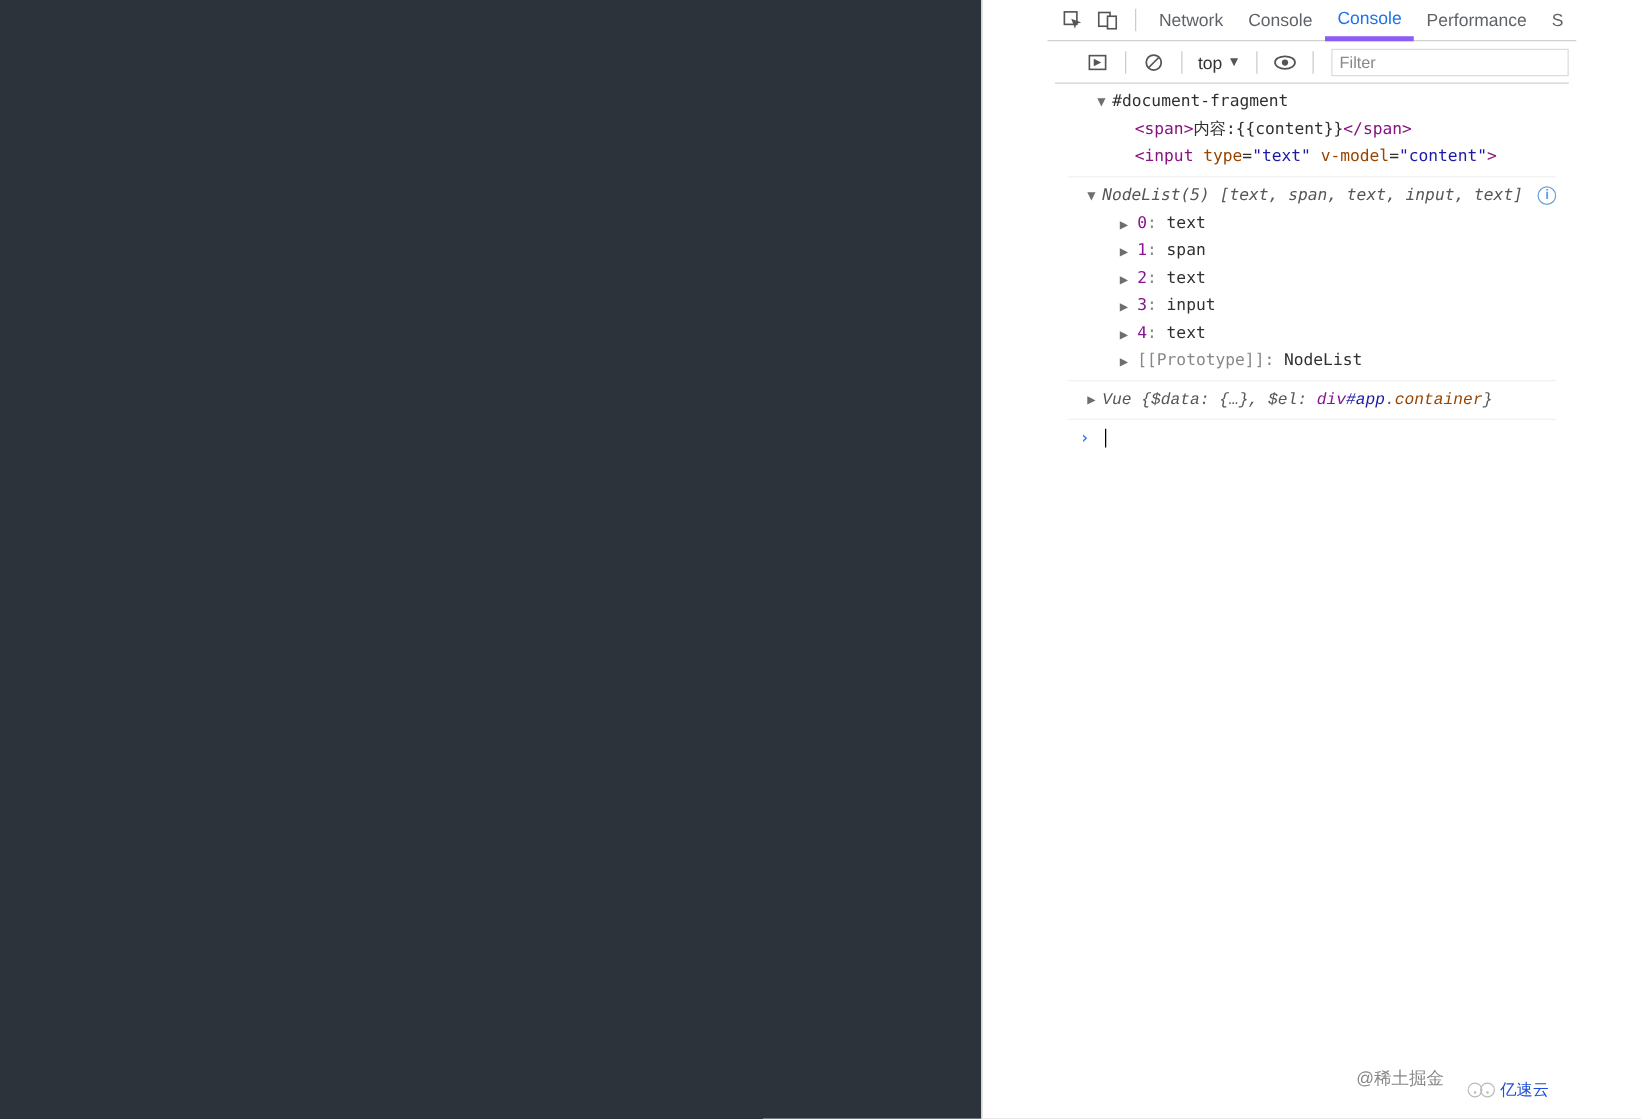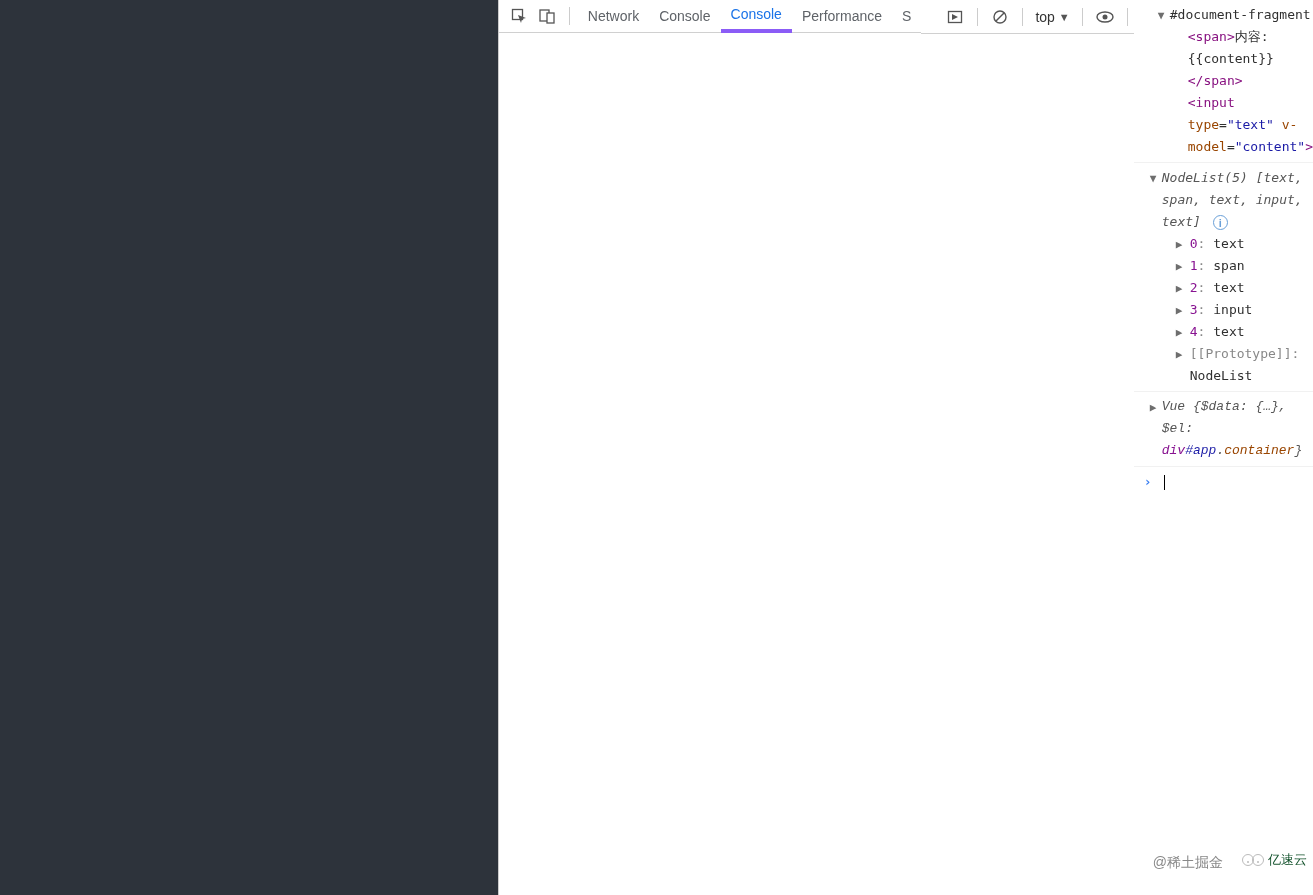--- a/index.html
+++ b/index.html
@@ -1,19 +1,19 @@
 <!DOCTYPE html>
 <html><head>
 <meta charset="utf-8">
 <style>
   * { box-sizing: border-box; margin: 0; padding: 0; }
   html, body { width: 1313px; height: 895px; font-family: -apple-system, "Segoe UI", Arial, sans-serif; overflow: hidden; }
   body { display: flex; }
   .left-pane { width: 785px; height: 895px; background: #2d333b; }
-  .devtools { flex: 1; height: 895px; background: #fff; display: flex; flex-direction: row; border-left: 1px solid #ccc; }
+  .devtools { flex: 1; height: 895px; background: #fff; display: flex; flex-direction: column; border-left: 1px solid #ccc; align-items: center; }
 
   
   .tabbar { height: 33px; display: flex; align-items: center; border-bottom: 1px solid #d0d0d0; padding-left: 6px; }
   .tabbar .iconbtn { width: 28px; height: 28px; display:flex; align-items:center; justify-content:center; color:#555; }
   .tabbar .sep { width:1px; height:18px; background:#ccc; margin:0 8px; }
   .tab { padding: 0 10px; height: 33px; display:flex; align-items:center; color:#5f6368; font-size:14px; cursor:pointer; }
   .tab.active { color:#1a73e8; border-bottom:4px solid #8b5cf6; }
 
   
   .toolbar { height: 34px; display:flex; align-items:center; border-bottom:1px solid #d0d0d0; padding-left:20px; gap:2px; }
@@ -51,21 +51,21 @@
 
   .prompt-row { padding:4px 0 4px 30px; position:relative; }
   .prompt-row .chev { position:absolute; left:10px; top:4px; color:#367cf1; font-weight:bold; }
   .caret-line { display:inline-block; width:1px; height:15px; background:#000; vertical-align:middle; }
 
   .li-row { position:relative; }
   .li-row .tri2 { position:absolute; left:0; top:1px; color:#6e6e6e; font-size:11px; cursor:pointer; }
   .li-row .content { padding-left:14px; }
 
   .watermark1 { position:absolute; right:90px; bottom:22px; color:#888; font-size:14px; font-family: -apple-system, sans-serif; }
-  .watermark2 { position:absolute; right:6px; bottom:24px; color:#14532d; font-size:13px; font-family: Liberation Serif, serif; display:flex; align-items:center; gap:4px; }
+  .watermark2 { position:absolute; right:6px; bottom:12px; color:#1d4ed8; font-size:13px; font-family: Liberation Serif, serif; display:flex; align-items:center; gap:4px; }
 </style>
 </head>
 <body>
 
 <div class="left-pane"></div>
 
 <div class="devtools">
 
   <div class="tabbar">
     <div class="iconbtn">
@@ -108,20 +108,21 @@
       <span style="font-size:11px;color:#555;">▼</span>
     </div>
     <div class="sep"></div>
     <div class="iconbtn">
       <svg width="18" height="12" viewBox="0 0 18 12">
           <ellipse cx="9" cy="6" rx="8" ry="5" fill="none" stroke="#555" stroke-width="1.4"></ellipse>
           <circle cx="9" cy="6" r="2.5" fill="#555"></circle>
         </svg>
     </div>
     <div class="sep"></div>
+    <input class="filter-input" placeholder="Filter" style="">
   </div>
 
   <div class="console-body">
 
     <div class="log-block">
       <span class="tri open"></span>
       <span class="tok-text">#document-fragment</span>
       <div class="indent1">
         <span class="tok-tag">&lt;span&gt;</span><span class="tok-text">内容:{{content}}</span><span class="tok-tag">&lt;/span&gt;</span>
       </div>

